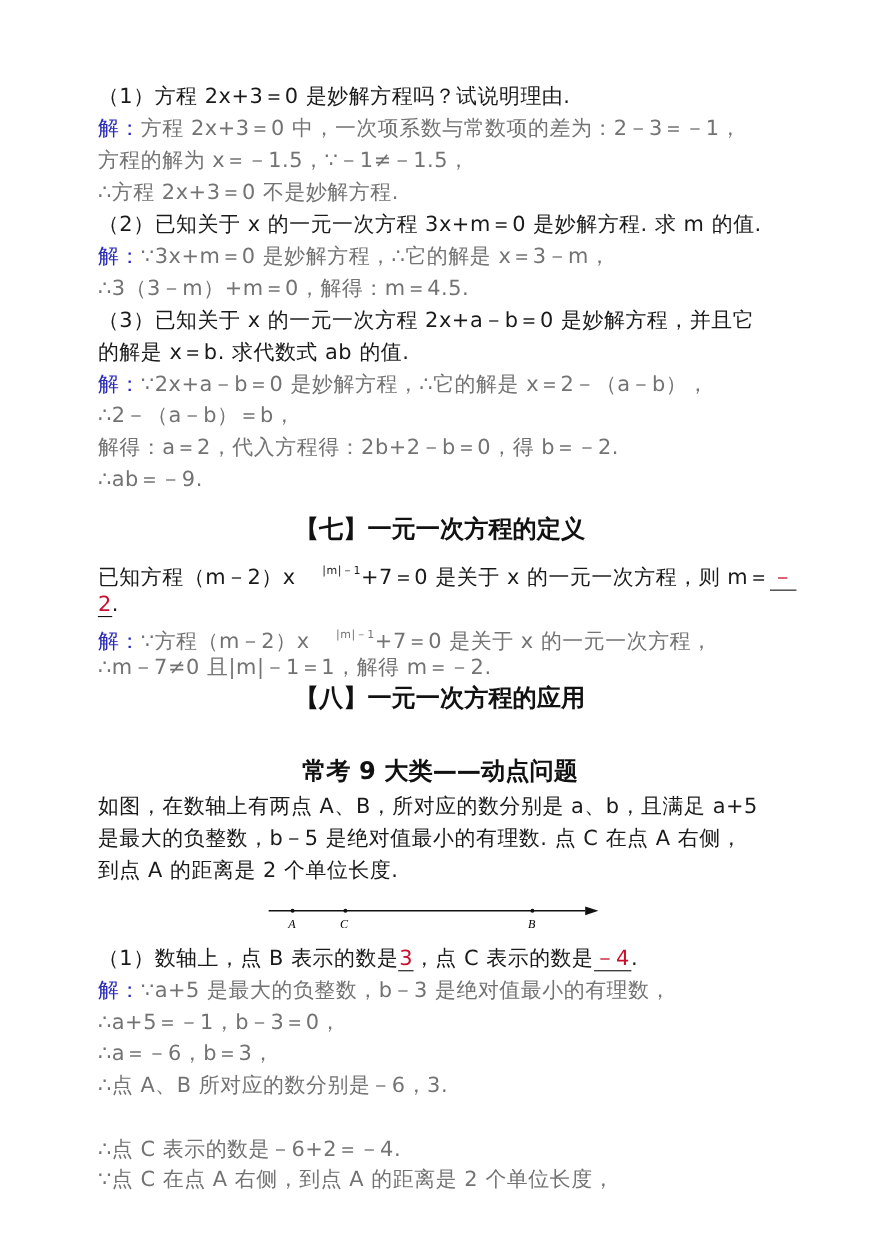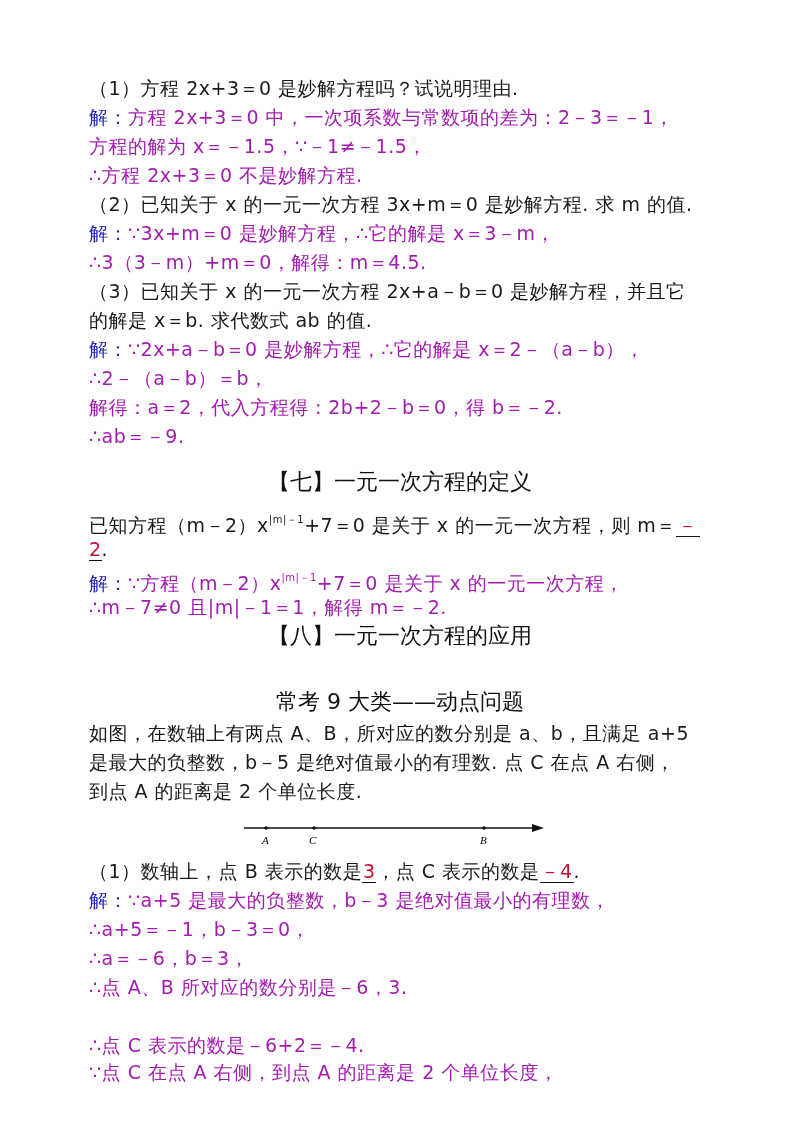--- a/index.html
+++ b/index.html
@@ -1,23 +1,23 @@
 <!DOCTYPE html>
 <html><head>
 <meta charset="utf-8">
 <style>
   html, body { margin:0; padding:0; background:#ffffff; }
   body { width:800px; height:1132px; position:relative; overflow:hidden;
          font-family:"DejaVu Sans", "Liberation Sans", sans-serif; color:#1a1a1a; }
   .line { position:absolute; left:89px; font-size:19px; line-height:32px; white-space:nowrap; letter-spacing:0.5px; }
-  .red { color:#a21caf; }
+  .red { color:#737373; }
   .blue { color:#2a2ab8; }
-  .heading { position:absolute; left:0; width:800px; text-align:center; font-weight:normal; font-size:22px; line-height:32px; color:#111; }
+  .heading { position:absolute; left:0; width:800px; text-align:center; font-weight:bold; font-size:22px; line-height:32px; color:#111; }
   .blank { display:inline-block; border-bottom:1.5px solid #111; min-width:24px; text-align:center; color:#c8102e; line-height:22px; }
-  sup { font-size:10px; vertical-align:9px; }
+  sup { font-size:10px; vertical-align:9px;margin-left:24px; }
   .axis { position:absolute; left:244px; top:818px; width:300px; height:30px; }
 </style>
 </head>
 <body>
 
 <div class="line" style="top:72px">（1）方程 2x+3＝0 是妙解方程吗？试说明理由.</div>
 <div class="line" style="top:101px"><span class="blue">解：</span><span class="red">方程 2x+3＝0 中，一次项系数与常数项的差为：2－3＝－1，</span></div>
 <div class="line red" style="top:130px">方程的解为 x＝－1.5，∵－1≠－1.5，</div>
 <div class="line red" style="top:159px">∴方程 2x+3＝0 不是妙解方程.</div>
 

